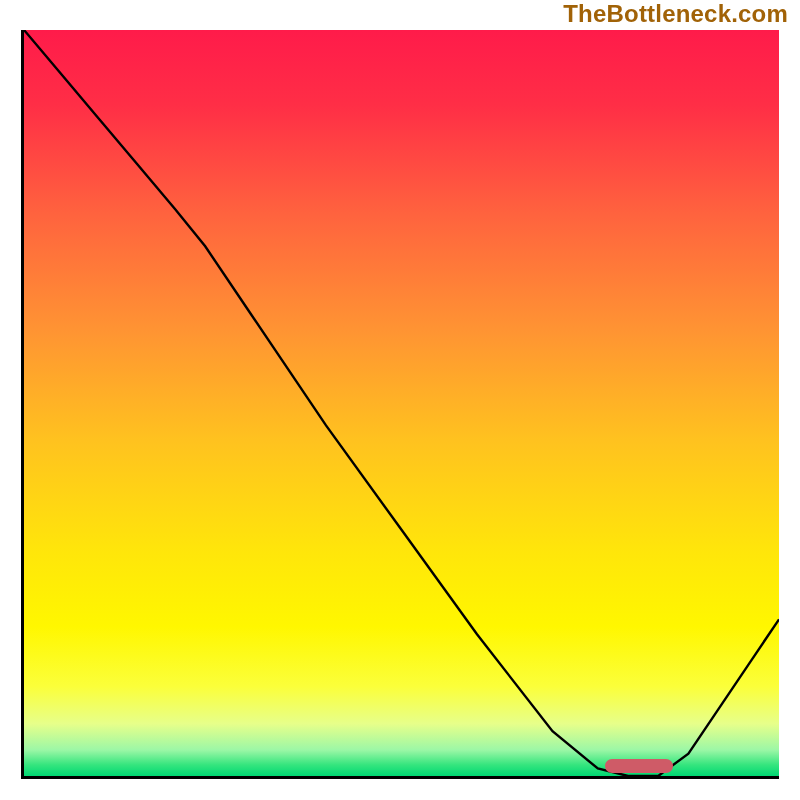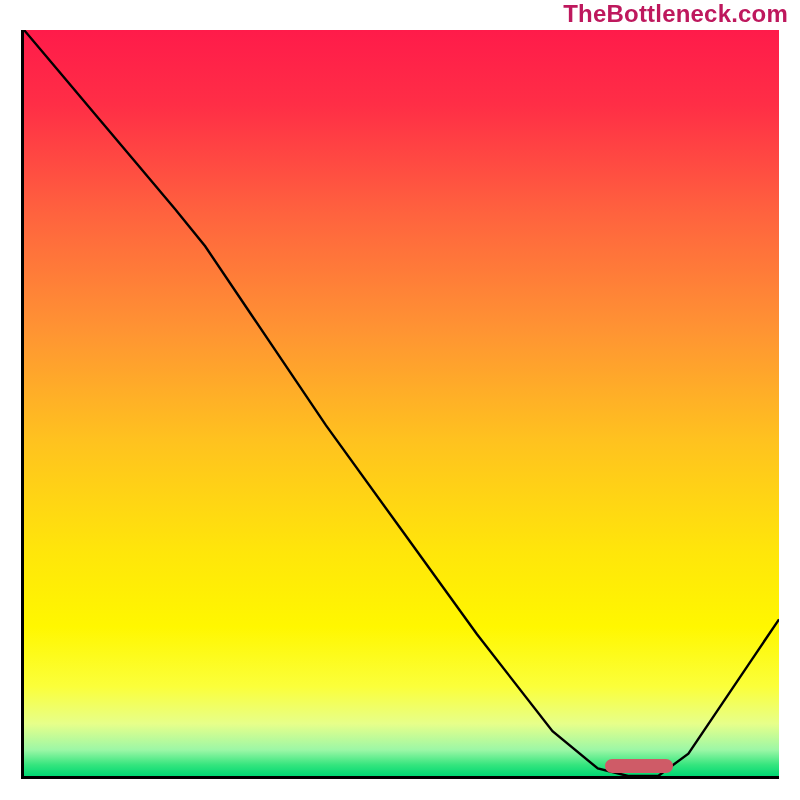--- a/index.html
+++ b/index.html
@@ -15,21 +15,21 @@
     position: relative;
     width: 800px;
     height: 800px;
   }
   .watermark {
     position: absolute;
     top: 0px;
     right: 12px;
     font-size: 24px;
     font-weight: 600;
-    color: #be185d;
+    color: #a16207;
     letter-spacing: 0.2px;
     z-index: 10;
   }
   .plot-area {
     position: absolute;
     left: 21px;
     top: 30px;
     width: 758px;
     height: 749px;
     border-left: 3px solid #000;

